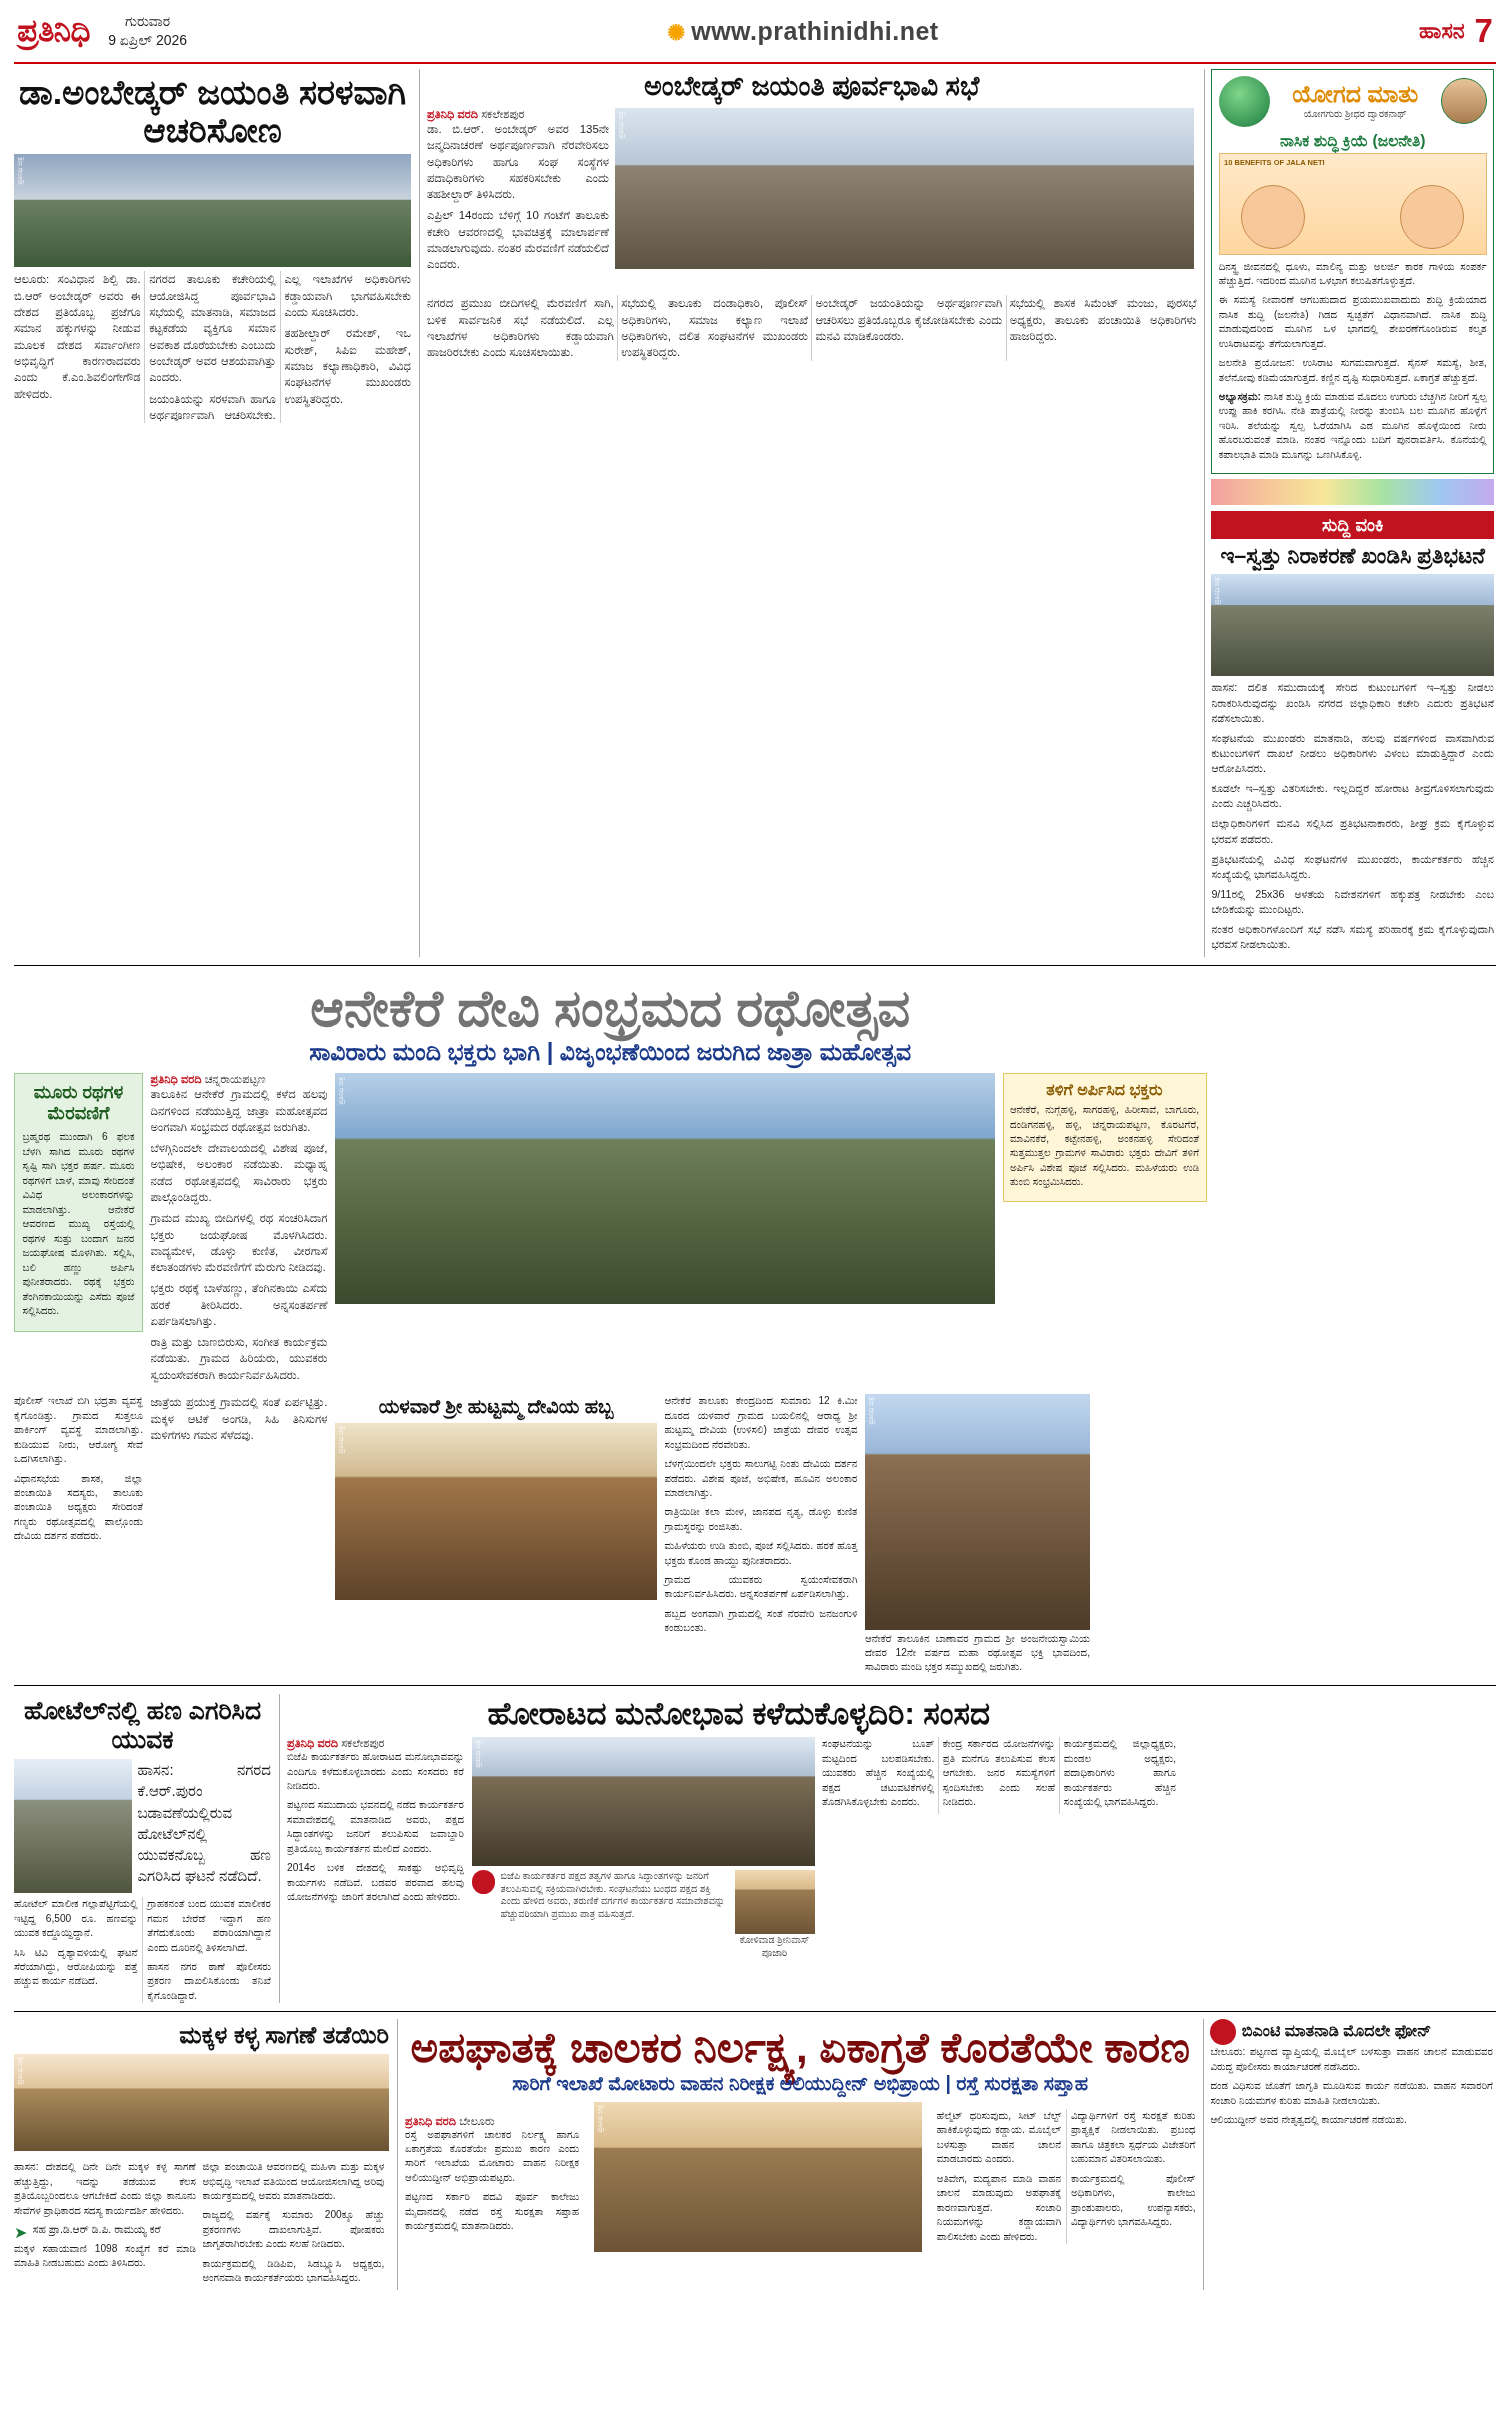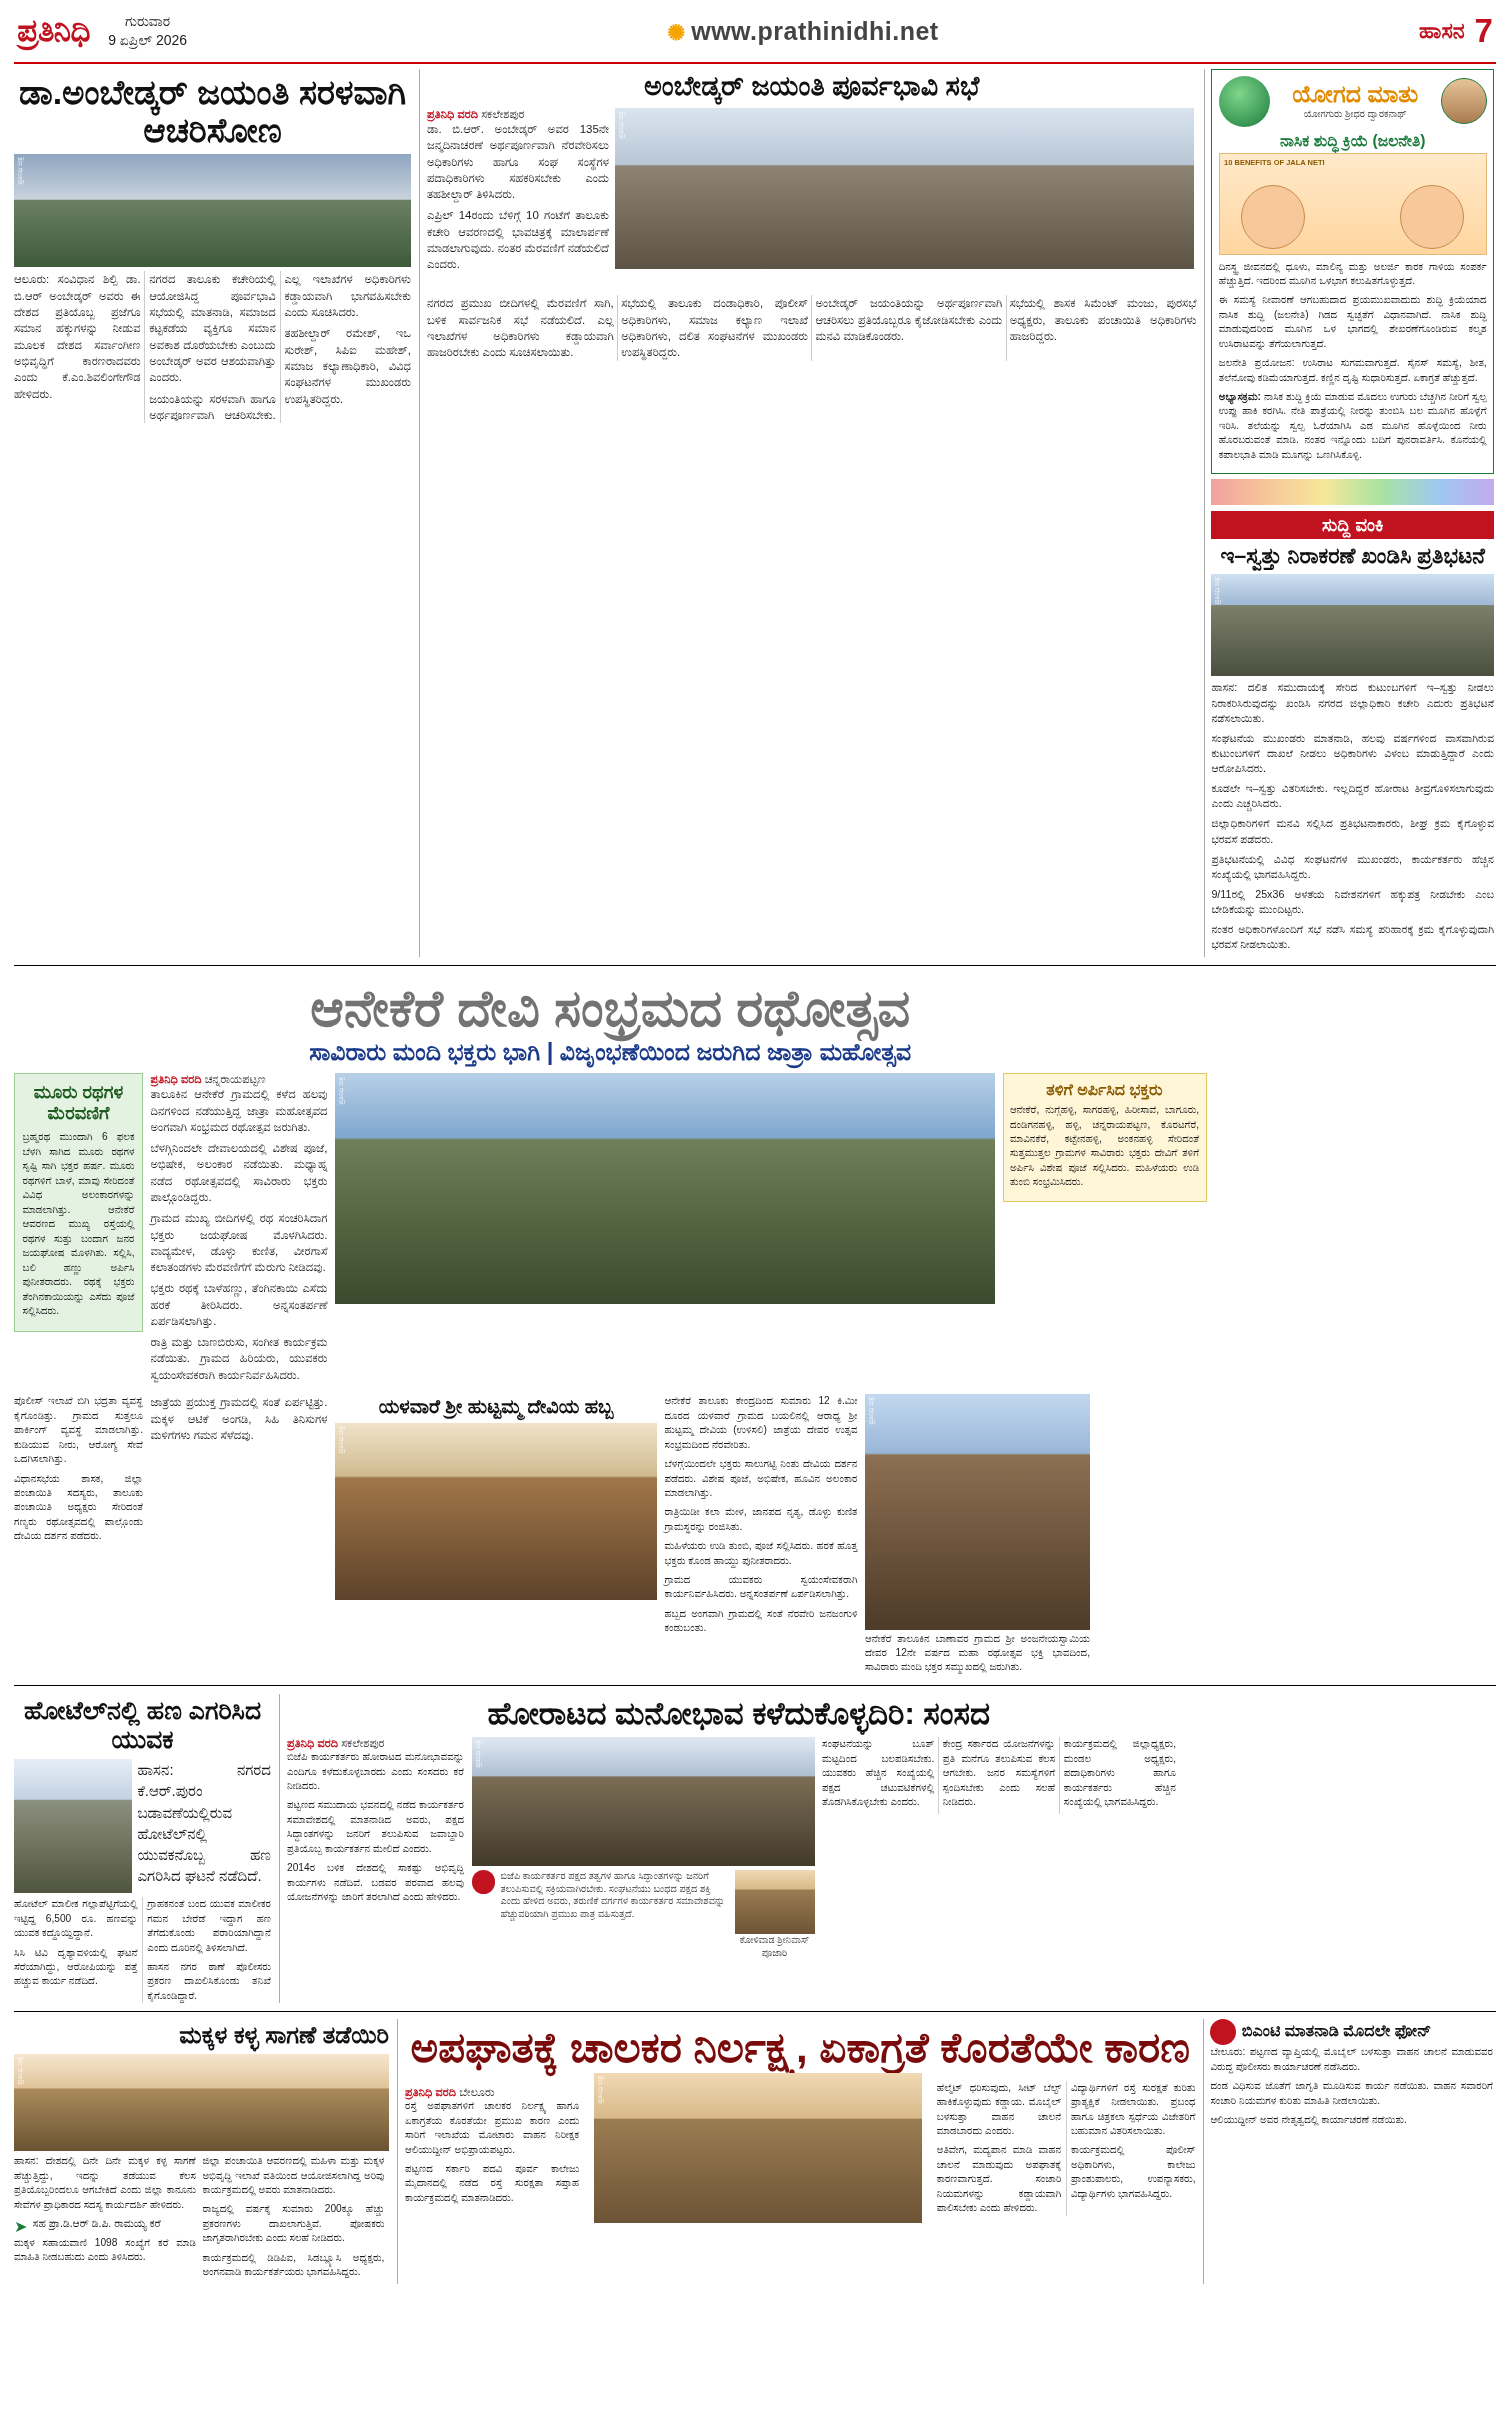--- a/index.html
+++ b/index.html
@@ -350,39 +350,40 @@
 
   <div class="divider-black"></div>
 
   <div class="cols">
 
     <div style="width:375px">
       <h2 class="head-sec" style="font-size:23.6px;text-align:right">ಮಕ್ಕಳ ಕಳ್ಳ ಸಾಗಣೆ ತಡೆಯಿರಿ</h2>
       <div class="photo ph-j" style="height:97px">
         <span class="credit">ಪ್ರತಿನಿಧಿ ಚಿತ್ರ</span>
       </div>
-      <div style="display:flex;gap:6.4px;margin-top:3px">
+      <div style="display:flex;gap:6.4px;margin-top:9px">
         <div style="width:182px">
           <p class="body" style="font-size:10.2px">ಹಾಸನ: ದೇಶದಲ್ಲಿ ದಿನೇ ದಿನೇ ಮಕ್ಕಳ ಕಳ್ಳ ಸಾಗಣೆ ಹೆಚ್ಚುತ್ತಿದ್ದು, ಇದನ್ನು ತಡೆಯುವ ಕೆಲಸ ಪ್ರತಿಯೊಬ್ಬರಿಂದಲೂ ಆಗಬೇಕಿದೆ ಎಂದು ಜಿಲ್ಲಾ ಕಾನೂನು ಸೇವೆಗಳ ಪ್ರಾಧಿಕಾರದ ಸದಸ್ಯ ಕಾರ್ಯದರ್ಶಿ ಹೇಳಿದರು.</p>
           <div class="arrow-note">
             <span class="ar">➤</span>
             <span>ಸಹ ಪ್ರಾ.ಡಿ.ಆರ್ ಡಿ.ಪಿ. ರಾಮಯ್ಯ ಕರೆ</span>
           </div>
           <p class="body" style="font-size:10.2px">ಮಕ್ಕಳ ಸಹಾಯವಾಣಿ 1098 ಸಂಖ್ಯೆಗೆ ಕರೆ ಮಾಡಿ ಮಾಹಿತಿ ನೀಡಬಹುದು ಎಂದು ತಿಳಿಸಿದರು.</p>
         </div>
         <div style="width:182px">
           <p class="body" style="font-size:10.2px">ಜಿಲ್ಲಾ ಪಂಚಾಯಿತಿ ಆವರಣದಲ್ಲಿ ಮಹಿಳಾ ಮತ್ತು ಮಕ್ಕಳ ಅಭಿವೃದ್ಧಿ ಇಲಾಖೆ ವತಿಯಿಂದ ಆಯೋಜಿಸಲಾಗಿದ್ದ ಅರಿವು ಕಾರ್ಯಕ್ರಮದಲ್ಲಿ ಅವರು ಮಾತನಾಡಿದರು.</p>
           <p class="body" style="font-size:10.2px">ರಾಜ್ಯದಲ್ಲಿ ವರ್ಷಕ್ಕೆ ಸುಮಾರು 200ಕ್ಕೂ ಹೆಚ್ಚು ಪ್ರಕರಣಗಳು ದಾಖಲಾಗುತ್ತಿವೆ. ಪೋಷಕರು ಜಾಗೃತರಾಗಿರಬೇಕು ಎಂದು ಸಲಹೆ ನೀಡಿದರು.</p>
           <p class="body" style="font-size:10.2px">ಕಾರ್ಯಕ್ರಮದಲ್ಲಿ ಡಿಡಿಪಿಐ, ಸಿಡಬ್ಲ್ಯೂಸಿ ಅಧ್ಯಕ್ಷರು, ಅಂಗನವಾಡಿ ಕಾರ್ಯಕರ್ತೆಯರು ಭಾಗವಹಿಸಿದ್ದರು.</p>
         </div>
       </div>
     </div>
 
     <div style="width:799px;border-left:0.5px solid #aaa;padding-left:7.5px">
       <div class="mega2">ಅಪಘಾತಕ್ಕೆ ಚಾಲಕರ ನಿರ್ಲಕ್ಷ್ಯ, ಏಕಾಗ್ರತೆ ಕೊರತೆಯೇ ಕಾರಣ</div>
+      <div class="mega2-sub">ಸಾರಿಗೆ ಇಲಾಖೆ ಮೋಟಾರು ವಾಹನ ನಿರೀಕ್ಷಕ ಆಲಿಯುದ್ದೀನ್ ಅಭಿಪ್ರಾಯ | ರಸ್ತೆ ಸುರಕ್ಷತಾ ಸಪ್ತಾಹ</div>
       <div style="display:flex;gap:15px;align-items:center">
         <div style="width:177px">
           <div class="byline">
             <span class="pn">ಪ್ರತಿನಿಧಿ ವರದಿ</span>
             <span class="tail">ಬೇಲೂರು</span>
           </div>
           <p class="body" style="font-size:10.2px">ರಸ್ತೆ ಅಪಘಾತಗಳಿಗೆ ಚಾಲಕರ ನಿರ್ಲಕ್ಷ್ಯ ಹಾಗೂ ಏಕಾಗ್ರತೆಯ ಕೊರತೆಯೇ ಪ್ರಮುಖ ಕಾರಣ ಎಂದು ಸಾರಿಗೆ ಇಲಾಖೆಯ ಮೋಟಾರು ವಾಹನ ನಿರೀಕ್ಷಕ ಆಲಿಯುದ್ದೀನ್ ಅಭಿಪ್ರಾಯಪಟ್ಟರು.</p>
           <p class="body" style="font-size:10.2px">ಪಟ್ಟಣದ ಸರ್ಕಾರಿ ಪದವಿ ಪೂರ್ವ ಕಾಲೇಜು ಮೈದಾನದಲ್ಲಿ ನಡೆದ ರಸ್ತೆ ಸುರಕ್ಷತಾ ಸಪ್ತಾಹ ಕಾರ್ಯಕ್ರಮದಲ್ಲಿ ಮಾತನಾಡಿದರು.</p>
         </div>
         <div style="width:333px">

